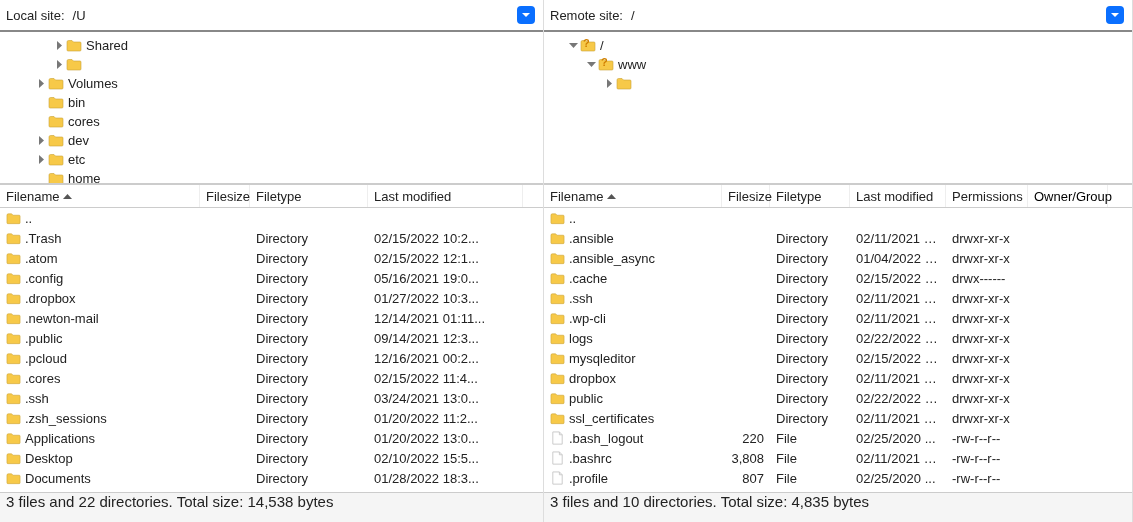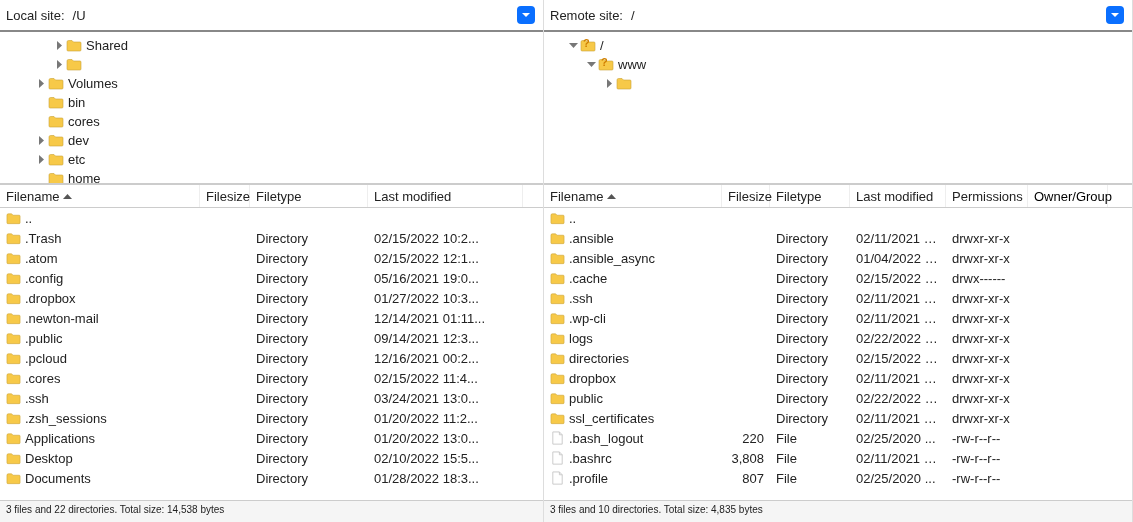--- a/index.html
+++ b/index.html
@@ -27,21 +27,21 @@
   .tree .sel { background:#e6e6e6; border-radius:3px; padding:0 3px; color:#aaa; }
   .headers { display:flex; height:24px; border-top:1px solid #ccc; border-bottom:1px solid #ccc; font-size:13px; }
   .headers .col { padding: 0 6px; display:flex; align-items:center; gap:4px; height:100%; border-right:1px solid #eee; }
   .sort-caret svg { width:9px; height:9px; fill:#555; }
   .listing { flex:1; overflow-y:auto; position:relative; }
   .listing .row { display:flex; align-items:center; height:20px; }
   .listing .cell { padding: 0 6px; white-space:nowrap; overflow:hidden; text-overflow:ellipsis; }
   .listing .namecell { display:flex; align-items:center; gap:4px; }
   .fileicon { width:15px; height:15px; display:inline-flex; align-items:center; justify-content:center; }
   .fileicon svg { width:15px; height:15px; }
-  .status { height: 22px; line-height:18px; padding: 0 6px; font-size:10px; border-top:1px solid #ccc; background:#f5f5f5; }
+  .status { height: 30px; line-height:18px; padding: 0 6px; font-size:15px; border-top:1px solid #ccc; background:#f5f5f5; }
   
   .local .col.name, .local .cell.name { width: 200px; }
   .local .col.size, .local .cell.size { width: 50px; text-align:right; }
   .local .col.type, .local .cell.type { width: 118px; }
   .local .col.mod,  .local .cell.mod  { width: 155px; }
   
   .remote .col.name, .remote .cell.name { width: 178px; }
   .remote .col.size, .remote .cell.size { width: 48px; text-align:right; }
   .remote .col.type, .remote .cell.type { width: 80px; }
   .remote .col.mod,  .remote .cell.mod  { width: 96px; }
@@ -558,21 +558,21 @@
           <div class="cell perm">drwxr-xr-x</div>
           <div class="cell own"></div>
         </div>
         <div class="row">
           <div class="cell name namecell">
             <span class="fileicon">
               <svg viewBox="0 0 16 13">
                 <use href="#ico-folder"></use>
               </svg>
             </span>
-            <span>directories</span>
+            <span>mysqleditor</span>
           </div>
           <div class="cell size"></div>
           <div class="cell type">Directory</div>
           <div class="cell mod">02/15/2022 1...</div>
           <div class="cell perm">drwxr-xr-x</div>
           <div class="cell own"></div>
         </div>
         <div class="row">
           <div class="cell name namecell">
             <span class="fileicon">

